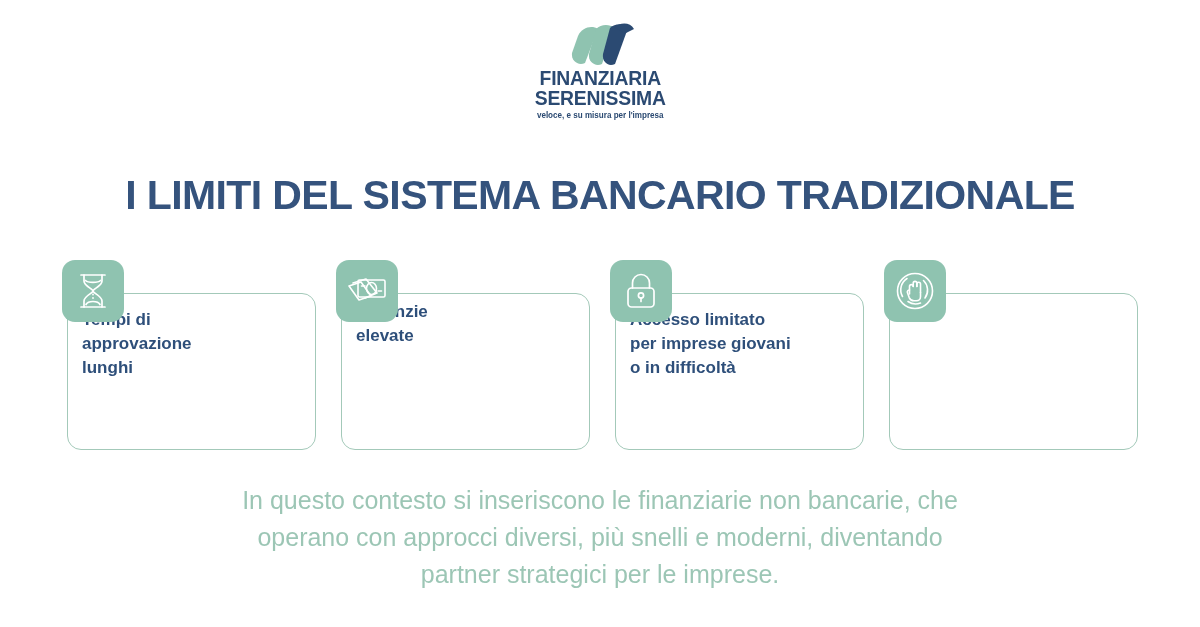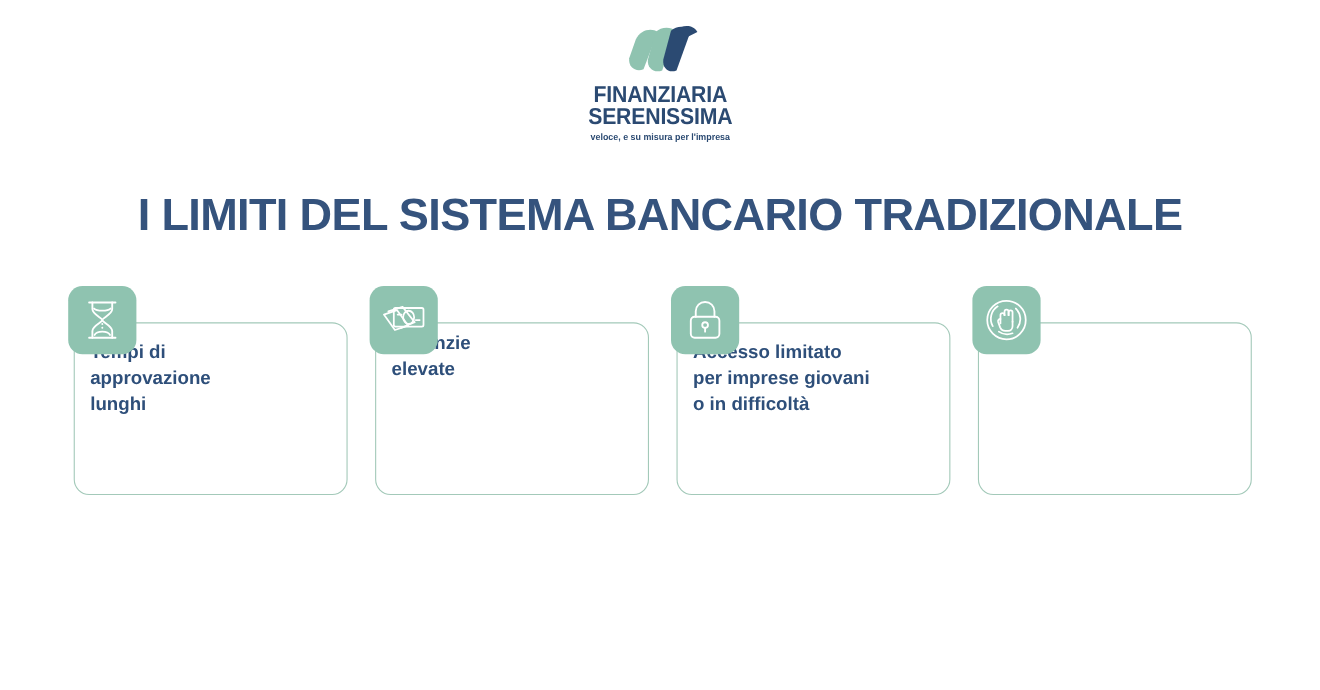--- a/index.html
+++ b/index.html
@@ -28,21 +28,21 @@
     display: flex;
     flex-direction: column;
     align-items: center;
   }
   .logo-mark {
     width: 96px;
     height: 46px;
     display: block;
   }
   .logo-wordmark {
-    margin-top: 9px;
+    margin-top: 0;
     text-align: center;
     line-height: 0.93;
   }
   .logo-word {
     display: block;
     font-family: "Liberation Sans", sans-serif;
     font-weight: bold;
     font-size: 21px;
     letter-spacing: -0.2px;
     color: #2b4a72;
@@ -231,14 +231,17 @@
           <path d="M14.5 23 L14.5 15.5 C14.5 14.4, 15.4 13.6, 16.4 13.6 C17.4 13.6, 18.2 14.4, 18.2 15.5"></path>
           <path d="M18.2 15.5 L18.2 12.3 C18.2 11.2, 19 10.4, 20 10.4 C21 10.4, 21.9 11.2, 21.9 12.3 L21.9 15.5"></path>
           <path d="M21.9 15.5 L21.9 13 C21.9 12, 22.7 11.2, 23.7 11.2 C24.7 11.2, 25.5 12, 25.5 13 L25.5 21.5"></path>
           <path d="M14.5 19 C13 19, 12 20.2, 12.4 21.6 L14.2 26.6 C15 28.6, 16.8 29.8, 19 29.8 L21.4 29.8 C23.7 29.8, 25.5 28, 25.5 25.7 L25.5 21.5"></path>
         </svg>
       </div>
     </div>
 
   </div>
 
+  <p class="footnote">In questo contesto si inseriscono le finanziarie non bancarie, che
+operano con approcci diversi, più snelli e moderni, diventando
+partner strategici per le imprese.</p>
 
 </div>
 
 </body></html>

